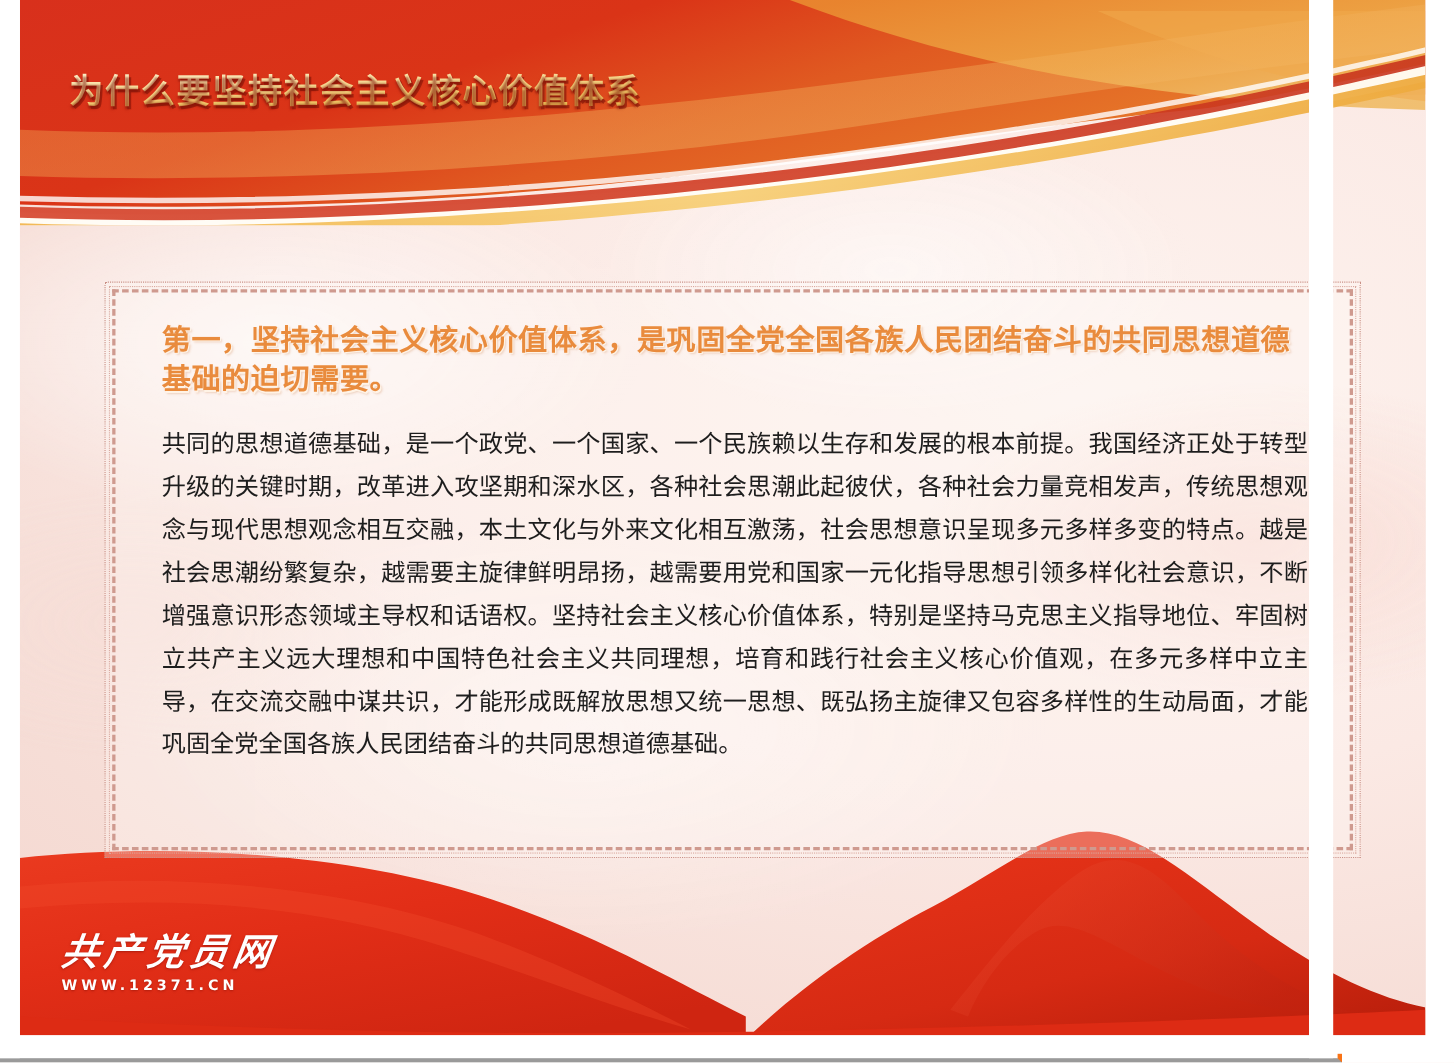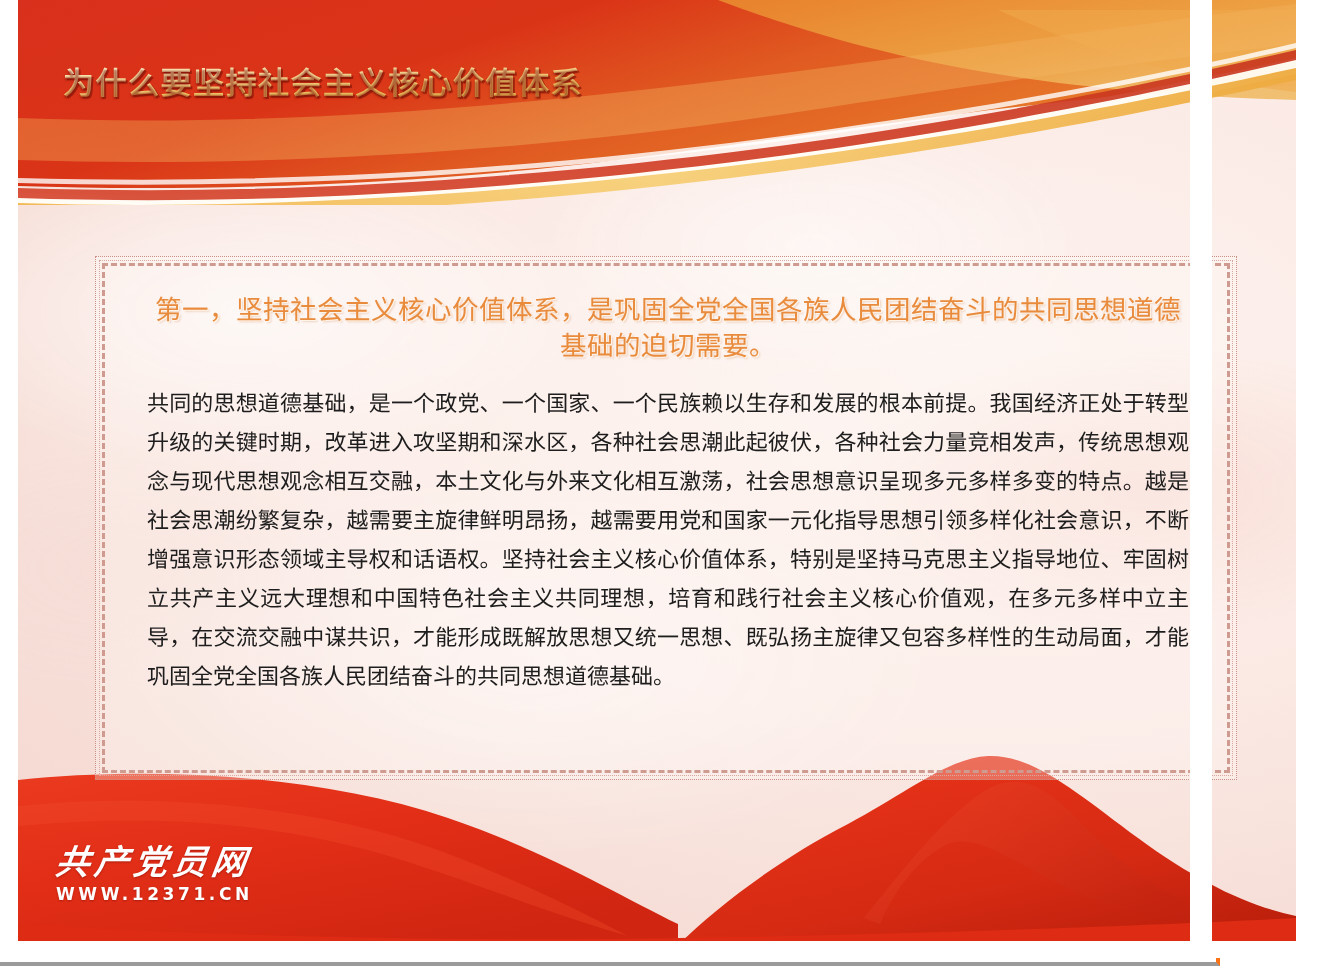--- a/index.html
+++ b/index.html
@@ -81,25 +81,24 @@
     background:transparent;
   }
   
   #card::before{
     content:"";position:absolute;left:3px;top:3px;right:3px;bottom:3px;
     border:1px dotted #d9a89e;pointer-events:none;
   }
 
   #card-heading{
     color:#e98b3d;
-    font-size:26.5px;font-weight:normal;line-height:36px;
+    font-size:26.5px;font-weight:bold;line-height:36px;
     letter-spacing:.5px;margin:0 0 20px 0;
     text-shadow:1px 1px 0 rgba(255,244,232,.95), 2px 2px 2px rgba(200,120,60,.28);
     font-family:"DejaVu Sans","Liberation Sans",sans-serif;
-    text-align:center;
   }
 
   #card-body{
     color:#1d1d1d;
     font-size:22px;line-height:39px;
     text-align:justify;text-justify:inter-ideograph;
     text-indent:0;margin:0;
     font-family:Liberation Sans, sans-serif;
   }
 
@@ -115,21 +114,21 @@
     color:#ffffff;line-height:1;
   }
   #logo-mark{
     font-size:34px;font-weight:bold;letter-spacing:5px;
     font-style:italic;
     font-family:"DejaVu Serif","Liberation Serif",serif;
     text-shadow:0 1px 2px rgba(120,10,5,.5);
     transform:skewX(-8deg);display:inline-block;
   }
   #logo-url{
-    margin-top:7px;font-size:17px;letter-spacing:3.6px;font-weight:bold;
+    margin-top:7px;font-size:13px;letter-spacing:3.6px;font-weight:bold;
     font-family:"DejaVu Sans","Liberation Sans",sans-serif;
     text-shadow:0 1px 2px rgba(120,10,5,.45);
   }
 
   
   #gutter-right{
     position:absolute;right:4px;top:0;width:22px;height:962px;
     background:#ffffff;z-index:8;
   }
   #gutter-bottom{

